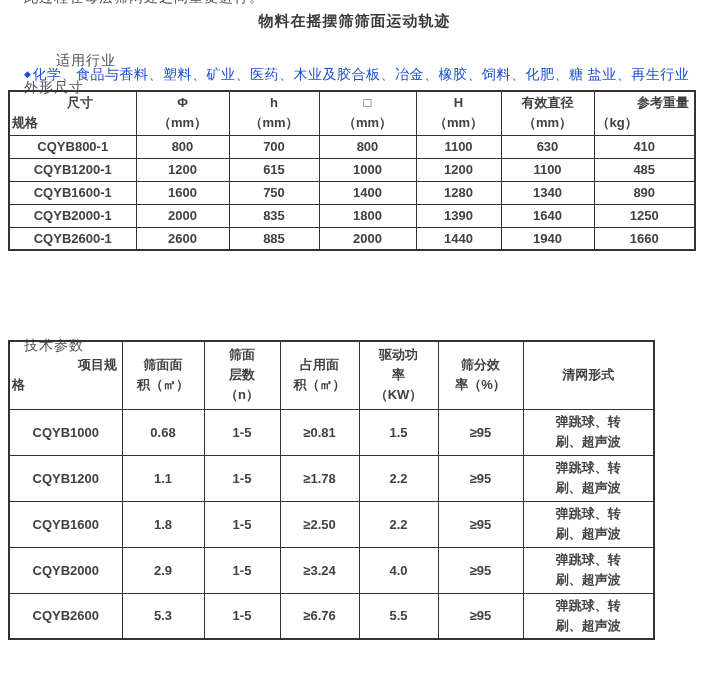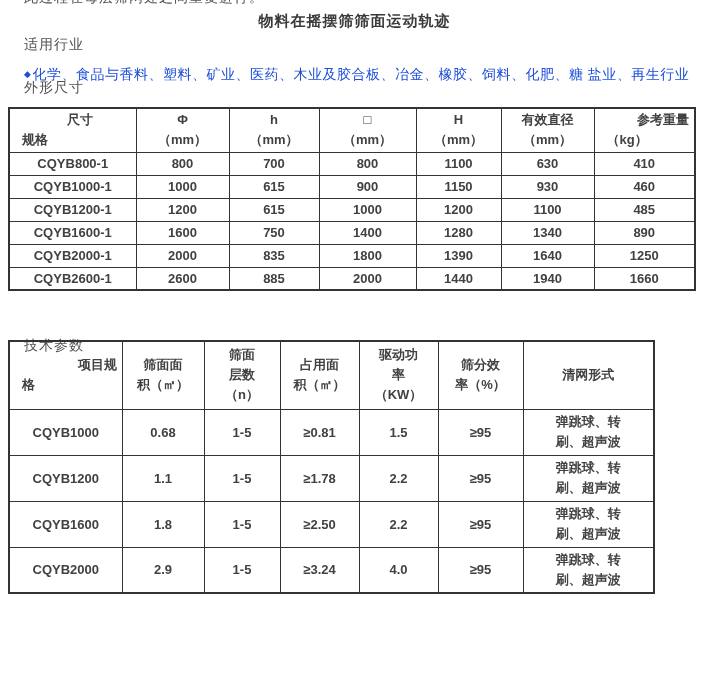--- a/index.html
+++ b/index.html
@@ -16,51 +16,51 @@
   }
   .title {
     position:absolute; top:12px; left:0; width:100%;
     text-align:center; font-size:15px; font-weight:bold; color:#3a3a3a;
     letter-spacing:1px;
   }
   .label {
     position:absolute; left:24px; font-size:14px; color:#515151;
     letter-spacing:1px;
   }
-  .l-industries { top:36px; }
+  .l-industries { top:52px;margin-left:32px; }
   .industries {
     position:absolute; top:66px; left:24px; width:670px;
     font-size:14px; color:#1d4ed8; letter-spacing:0.5px;
   }
   .industries .bullet { font-size:9px; vertical-align:2px; margin-right:1px; }
   .l-dim  { top:79px;font-family:Liberation Mono, monospace; }
   .l-tech { top:337px; }
 
   table {
     position:absolute; left:8px; border-collapse:collapse; table-layout:fixed;
     border:2px solid #333;
   }
   th, td {
     border:1px solid #333; text-align:center; vertical-align:middle;
     font-size:13px; font-weight:bold; color:#414141; overflow:hidden;
   }
   th div { line-height:20px; }
 
-  .t1 { top:107px; width:686px;border-radius:8px; }
+  .t1 { top:90px; width:686px;border-radius:8px; }
   .t1 th { height:44px; }
   .t1 td { height:23px; }
 
   .t2 { top:340px; width:645px; }
   .t2 th { height:68px; }
   .t2 td { height:46px; }
   .t2 td:last-child { white-space:pre-line; line-height:20px; }
 
   .hl-ind57 { text-align:left; padding-left:57px; }
   .hl-ind45 { text-align:left; padding-left:68px; }
-  .hl-left  { text-align:left; padding-left:12px; }
+  .hl-left  { text-align:left; padding-left:2px; }
   .hl-right { text-align:right; padding-right:5px;margin-left:12px; }
 </style>
 </head>
 <body>
 
 <div class="page">
 
   <div class="clip-line">此过程在每层筛网处之间重复进行。</div>
 
   <div class="title">物料在摇摆筛筛面运动轨迹</div>
@@ -119,29 +119,20 @@
         <tr>
           <td>CQYB800-1</td>
           <td>800</td>
           <td>700</td>
           <td>800</td>
           <td>1100</td>
           <td>630</td>
           <td>410</td>
         </tr>
         <tr>
-          <td>CQYB1000-1</td>
-          <td>1000</td>
-          <td>615</td>
-          <td>900</td>
-          <td>1150</td>
-          <td>930</td>
-          <td>460</td>
-        </tr>
-        <tr>
           <td>CQYB1200-1</td>
           <td>1200</td>
           <td>615</td>
           <td>1000</td>
           <td>1200</td>
           <td>1100</td>
           <td>485</td>
         </tr>
         <tr>
           <td>CQYB1600-1</td>
@@ -252,16 +243,26 @@
         <tr>
           <td>CQYB2000</td>
           <td>2.9</td>
           <td>1-5</td>
           <td>≥3.24</td>
           <td>4.0</td>
           <td>≥95</td>
           <td>弹跳球、转
 刷、超声波</td>
         </tr>
+        <tr>
+          <td>CQYB2600</td>
+          <td>5.3</td>
+          <td>1-5</td>
+          <td>≥6.76</td>
+          <td>5.5</td>
+          <td>≥95</td>
+          <td>弹跳球、转
+刷、超声波</td>
+        </tr>
       </tbody>
   </table>
 
 </div>
 
 </body></html>

